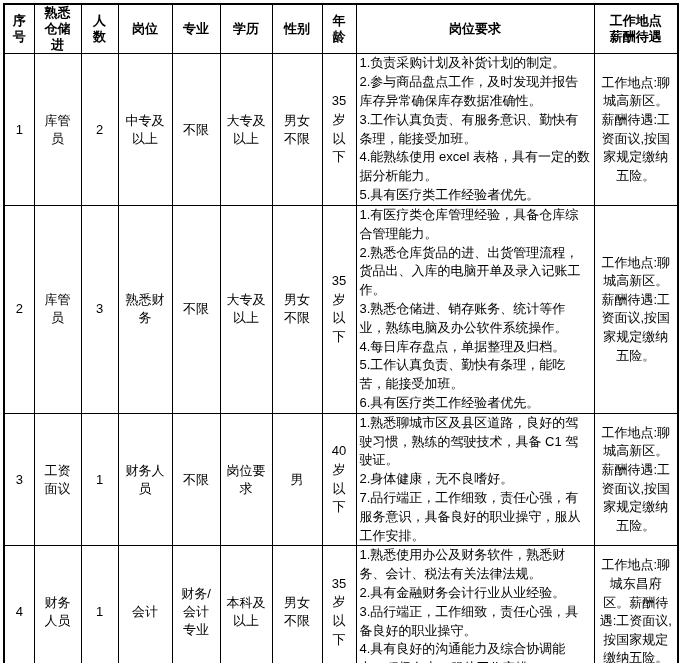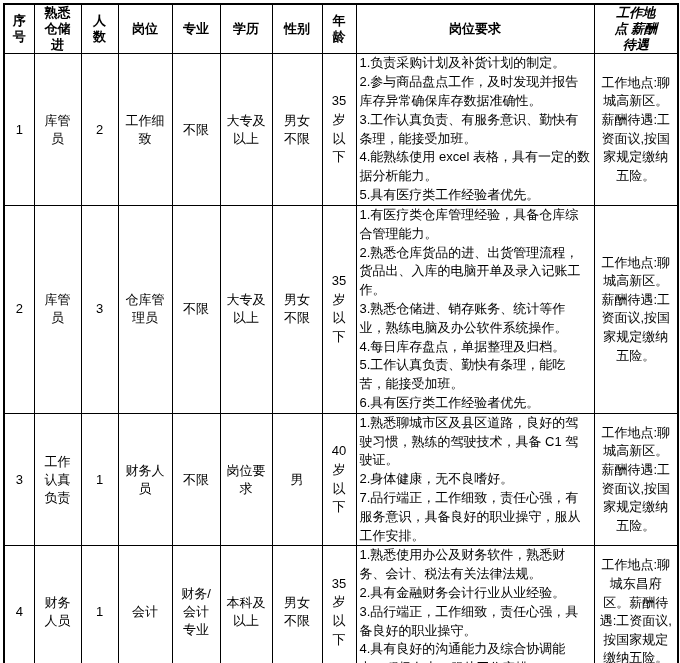--- a/index.html
+++ b/index.html
@@ -27,22 +27,21 @@
     overflow: hidden;
     word-break: normal;
     line-break: strict;
   }
   th {
     font-weight: bold;
     line-height: 16px;
     padding: 0 6px;
   }
   th.hdr-loc {
-    padding: 0 18px;
-    font-style: italic;
+    padding: 0 12px;
   }
   td {
     line-height: 18px;
     padding: 0 6px;
   }
   td.req {
     text-align: left;
     vertical-align: middle;
     white-space: pre-line;
     line-height: 18.8px;
@@ -93,52 +92,52 @@
       <th>年龄</th>
       <th>岗位要求</th>
       <th class="hdr-loc">工作地点 薪酬待遇</th>
     </tr>
   </thead>
   <tbody>
     <tr class="r1">
       <td>1</td>
       <td>库管员</td>
       <td>2</td>
-      <td>工作细致</td>
+      <td>中专及以上</td>
       <td>不限</td>
       <td>大专及以上</td>
       <td>男女不限</td>
       <td class="age">35岁以下</td>
       <td class="req">1.负责采购计划及补货计划的制定。
 2.参与商品盘点工作，及时发现并报告库存异常确保库存数据准确性。
 3.工作认真负责、有服务意识、勤快有条理，能接受加班。
 4.能熟练使用 excel 表格，具有一定的数据分析能力。
 5.具有医疗类工作经验者优先。</td>
       <td class="loc">工作地点:聊城高新区。薪酬待遇:工资面议,按国家规定缴纳五险。</td>
     </tr>
     <tr class="r2">
       <td>2</td>
       <td>库管员</td>
       <td>3</td>
-      <td>仓库管理员</td>
+      <td>熟悉财务</td>
       <td>不限</td>
       <td>大专及以上</td>
       <td>男女不限</td>
       <td class="age">35岁以下</td>
       <td class="req">1.有医疗类仓库管理经验，具备仓库综合管理能力。
 2.熟悉仓库货品的进、出货管理流程，货品出、入库的电脑开单及录入记账工作。
 3.熟悉仓储进、销存账务、统计等作业，熟练电脑及办公软件系统操作。
 4.每日库存盘点，单据整理及归档。
 5.工作认真负责、勤快有条理，能吃苦，能接受加班。
 6.具有医疗类工作经验者优先。</td>
       <td class="loc">工作地点:聊城高新区。薪酬待遇:工资面议,按国家规定缴纳五险。</td>
     </tr>
     <tr class="r3">
       <td>3</td>
-      <td>工作认真负责</td>
+      <td>工资面议</td>
       <td>1</td>
       <td>财务人员</td>
       <td>不限</td>
       <td>岗位要求</td>
       <td>男</td>
       <td class="age">40岁以下</td>
       <td class="req">1.熟悉聊城市区及县区道路，良好的驾驶习惯，熟练的驾驶技术，具备 C1 驾驶证。
 2.身体健康，无不良嗜好。
 7.品行端正，工作细致，责任心强，有服务意识，具备良好的职业操守，服从工作安排。</td>
       <td class="loc">工作地点:聊城高新区。薪酬待遇:工资面议,按国家规定缴纳五险。</td>

